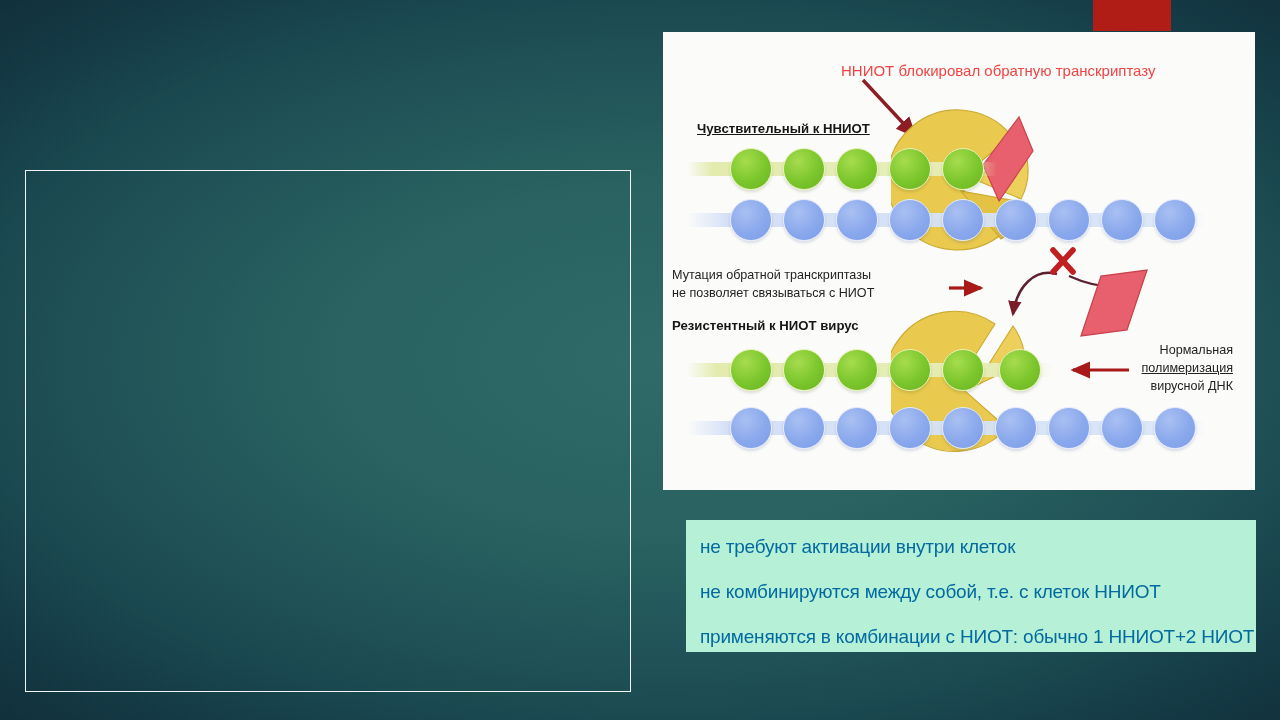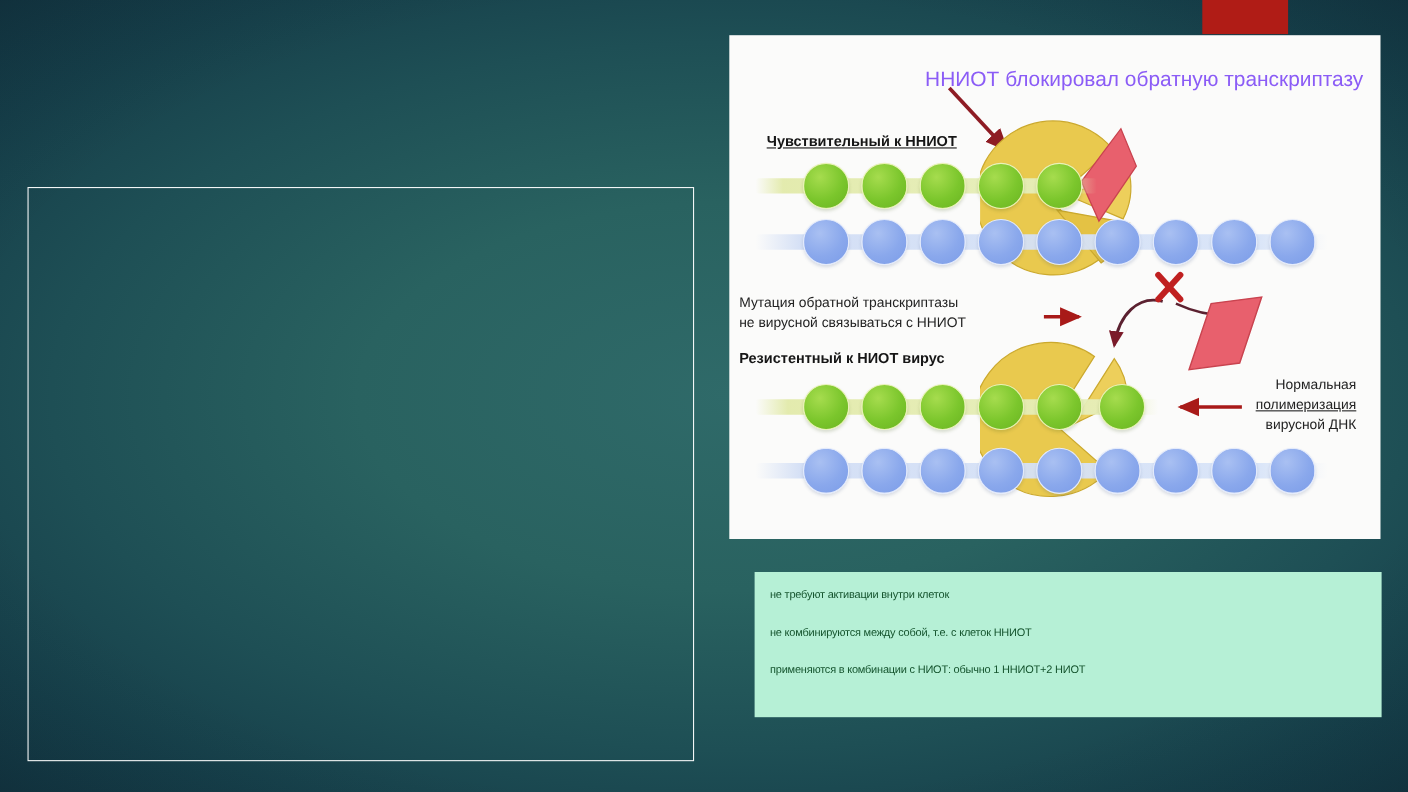--- a/index.html
+++ b/index.html
@@ -76,22 +76,22 @@
   
   .dg { position: absolute; }
 
   .label {
     position: absolute;
     color: #232323;
     white-space: nowrap;
     line-height: 1.2;
   }
   .label.title-cap {
-    font-size: 19px;
-    color: #8b5cf6;
+    font-size: 15px;
+    color: #ef4444;
   }
   .label.bold {
     font-weight: bold;
     font-size: 13.2px;
     color: #161616;
   }
   .label.small {
     font-size: 12.6px;
   }
   .label.right-al { text-align: right; }
@@ -142,22 +142,22 @@
     left: 686px;
     top: 520px;
     width: 570px;
     height: 132px;
     background: #b6f0d6;
     z-index: 6;
     padding: 16px 0 0 14px;
     box-sizing: border-box;
   }
   .mint-line {
-    font-size: 10px;
-    color: #14532d;
+    font-size: 19px;
+    color: #0369a1;
     letter-spacing: -0.2px;
     margin-bottom: 23px;
     white-space: nowrap;
   }
 </style>
 </head>
 <body>
 
 <div id="slide">
 
@@ -217,21 +217,21 @@
     <div class="nuc blue" style="left:120px; top:167px;"></div>
     <div class="nuc blue" style="left:173px; top:167px;"></div>
     <div class="nuc blue" style="left:226px; top:167px;"></div>
     <div class="nuc blue" style="left:279px; top:167px;"></div>
     <div class="nuc blue" style="left:332px; top:167px;"></div>
     <div class="nuc blue" style="left:385px; top:167px;"></div>
     <div class="nuc blue" style="left:438px; top:167px;"></div>
     <div class="nuc blue" style="left:491px; top:167px;"></div>
 
     <div class="label small" style="left:9px; top:236px;text-align:right;">Мутация  обратной транскриптазы</div>
-    <div class="label small" style="left:9px; top:254px;">не вирусной связываться с ННИОТ</div>
+    <div class="label small" style="left:9px; top:254px;">не позволяет связываться с НИОТ</div>
 
     <svg class="arrow-svg" style="left:284px; top:246px;" width="46" height="20">
       <line x1="2" y1="10" x2="34" y2="10" stroke="#a81a18" stroke-width="3.2" marker-end="url(#ah-red)"></line>
     </svg>
 
     <div class="label bold" style="left:9px; top:286px;">Резистентный к НИОТ вирус</div>
 
     <svg class="arrow-svg" style="left:310px; top:214px;" width="190" height="90">
       <path d="M84,28 C62,22 44,40 40,68" fill="none" stroke="#5b2130" stroke-width="2.5" marker-end="url(#ah-curve)"></path>
       <path d="M96,30 C118,40 136,42 152,40" fill="none" stroke="#5b2130" stroke-width="2.2"></path>

